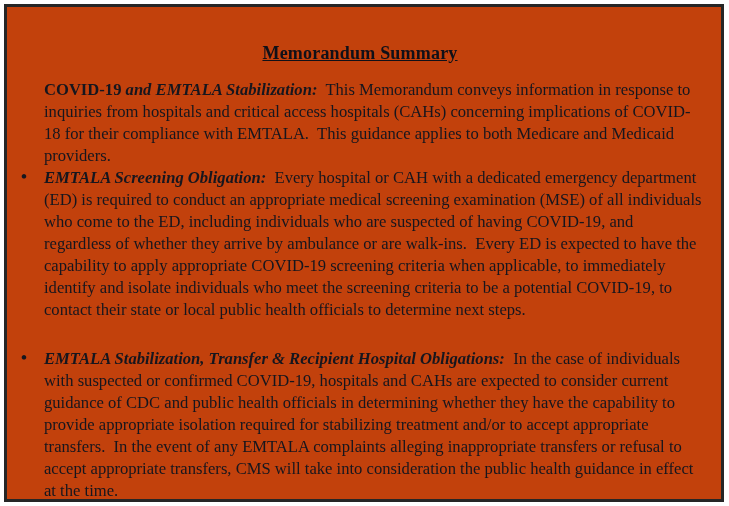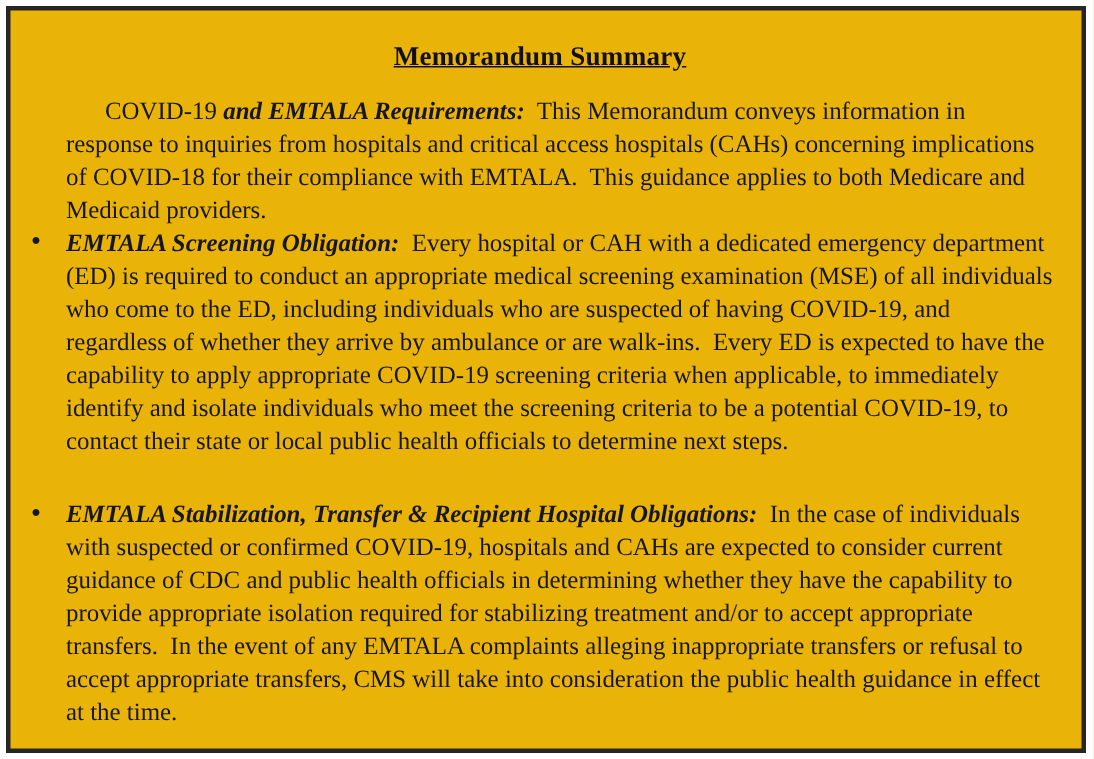--- a/index.html
+++ b/index.html
@@ -8,23 +8,23 @@
     height: 506px;
     position: relative;
     background: #ffffff;
     overflow: hidden;
     font-family: "Liberation Serif", "DejaVu Serif", serif;
   }
   .memo-box {
     position: absolute;
     top: 4px; left: 4px; right: 5px; bottom: 4px;
     box-sizing: border-box;
-    background: #eab308;
+    background: #c2410c;
     border: 3px solid #262626;
-    padding: 20px 18px 0 10px;
+    padding: 36px 18px 0 10px;
   }
   .memo-title {
     text-align: center;
     font-weight: bold;
     font-size: 18px;
     color: #101018;
     text-decoration: underline;
     margin: 0 0 15px 0;
     letter-spacing: 0.2px;
   }
@@ -39,33 +39,33 @@
   .memo-item.spaced { margin-top: 27px; }
   .bullet {
     position: absolute;
     left: 4px;
     top: -1px;
     font-size: 17px;
     font-weight: bold;
     color: #16161e;
   }
   .item-text { white-space: pre-wrap; }
-  .lead-bold { font-weight: normal; margin-left: 26px; }
+  .lead-bold { font-weight: bold; }
   .lead-bold-italic { font-weight: bold; font-style: italic; }
 </style>
 </head>
 <body>
 
 <div class="page">
   <div class="memo-box">
 
     <div class="memo-title">Memorandum Summary</div>
 
     <div class="memo-item">
-      <span class="item-text"><span class="lead-bold">COVID-19 </span><span class="lead-bold-italic">and EMTALA Requirements:</span><span>  This Memorandum conveys information in response to inquiries from hospitals and critical access hospitals (CAHs) concerning implications of COVID-18 for their compliance with EMTALA.  This guidance applies to both Medicare and Medicaid providers.</span></span>
+      <span class="item-text"><span class="lead-bold">COVID-19 </span><span class="lead-bold-italic">and EMTALA Stabilization:</span><span>  This Memorandum conveys information in response to inquiries from hospitals and critical access hospitals (CAHs) concerning implications of COVID-18 for their compliance with EMTALA.  This guidance applies to both Medicare and Medicaid providers.</span></span>
     </div>
 
     <div class="memo-item">
       <span class="bullet">•</span>
       <span class="item-text"><span class="lead-bold-italic">EMTALA Screening Obligation:</span><span>  Every hospital or CAH with a dedicated emergency department (ED) is required to conduct an appropriate medical screening examination (MSE) of all individuals who come to the ED, including individuals who are suspected of having COVID-19, and regardless of whether they arrive by ambulance or are walk-ins.  Every ED is expected to have the capability to apply appropriate COVID-19 screening criteria when applicable, to immediately identify and isolate individuals who meet the screening criteria to be a potential COVID-19, to contact their state or local public health officials to determine next steps.</span></span>
     </div>
 
     <div class="memo-item spaced">
       <span class="bullet">•</span>
       <span class="item-text"><span class="lead-bold-italic">EMTALA Stabilization, Transfer &amp; Recipient Hospital Obligations:</span><span>  In the case of individuals with suspected or confirmed COVID-19, hospitals and CAHs are expected to consider current guidance of CDC and public health officials in determining whether they have the capability to provide appropriate isolation required for stabilizing treatment and/or to accept appropriate transfers.  In the event of any EMTALA complaints alleging inappropriate transfers or refusal to accept appropriate transfers, CMS will take into consideration the public health guidance in effect at the time.</span></span>

